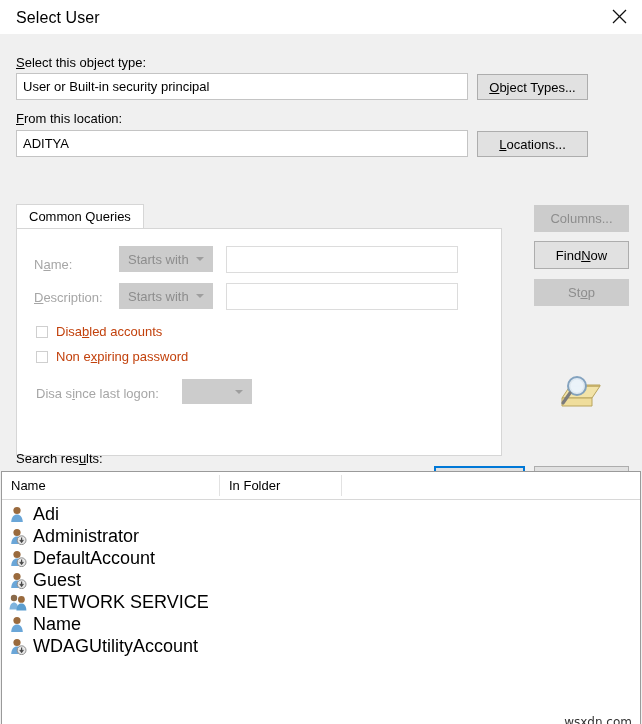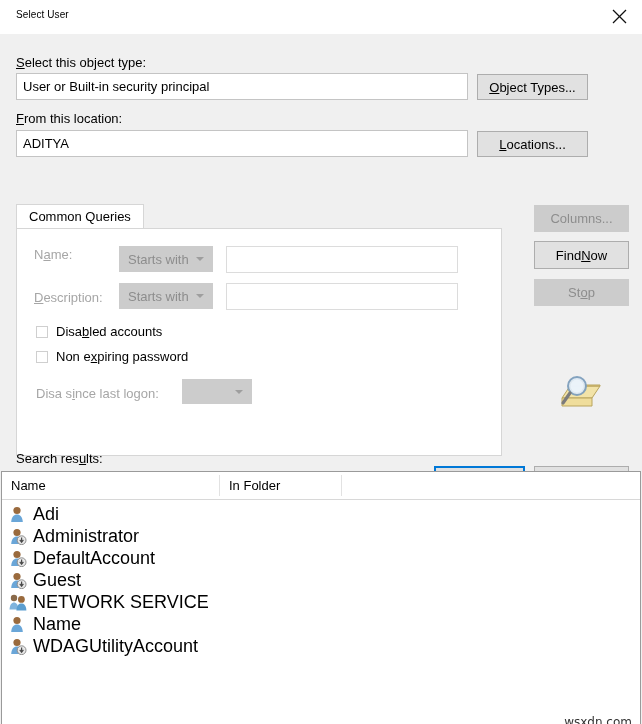--- a/index.html
+++ b/index.html
@@ -31,21 +31,21 @@
     left: 0; top: 0;
     width: 642px;
     height: 34px;
     background: #ffffff;
     border-bottom: 1px solid #e8e8e8;
   }
   .title-text {
     position: absolute;
     left: 16px;
     top: 9px;
-    font-size: 10px;
+    font-size: 16px;
     color: #000000;
     letter-spacing: 0.1px;
   }
   .close-btn {
     position: absolute;
     right: 0px;
     top: 0px;
     width: 46px;
     height: 33px;
     display: flex;
@@ -175,21 +175,21 @@
     position: absolute;
     background: #ffffff;
     border: 1px solid #dcdcdc;
     box-sizing: border-box;
   }
   .chk-row {
     position: absolute;
     display: flex;
     align-items: center;
     font-size: 13px;
-    color: #000000;
+    color: #c2410c;
     cursor: default;
   }
   .chk-box {
     width: 12px;
     height: 12px;
     border: 1px solid #cfcfcf;
     background: #ffffff;
     box-sizing: border-box;
     margin-right: 8px;
     flex: none;
@@ -312,21 +312,21 @@
         <span class="u">L</span>
         <span>ocations...</span>
       </div>
 
     <div class="tabstrip">
       <div class="tab">Common Queries</div>
     </div>
 
     <div class="tabpanel">
 
-      <div class="q-label" style="left:17px; top:18px;"><span>N</span><span class="u">a</span><span>me:</span></div>
+      <div class="q-label" style="left:17px; top:28px;"><span>N</span><span class="u">a</span><span>me:</span></div>
       <div class="combo-disabled" style="left:102px; top:17px; width:94px; height:26px;">
         <span>Starts with</span>
         <span class="chev"></span>
       </div>
       <div class="input-disabled" style="left:209px; top:17px; width:232px; height:27px;"></div>
 
       <div class="q-label" style="left:17px; top:61px;"><span></span><span class="u">D</span><span>escription:</span></div>
       <div class="combo-disabled" style="left:102px; top:54px; width:94px; height:26px;">
         <span>Starts with</span>
         <span class="chev"></span>

